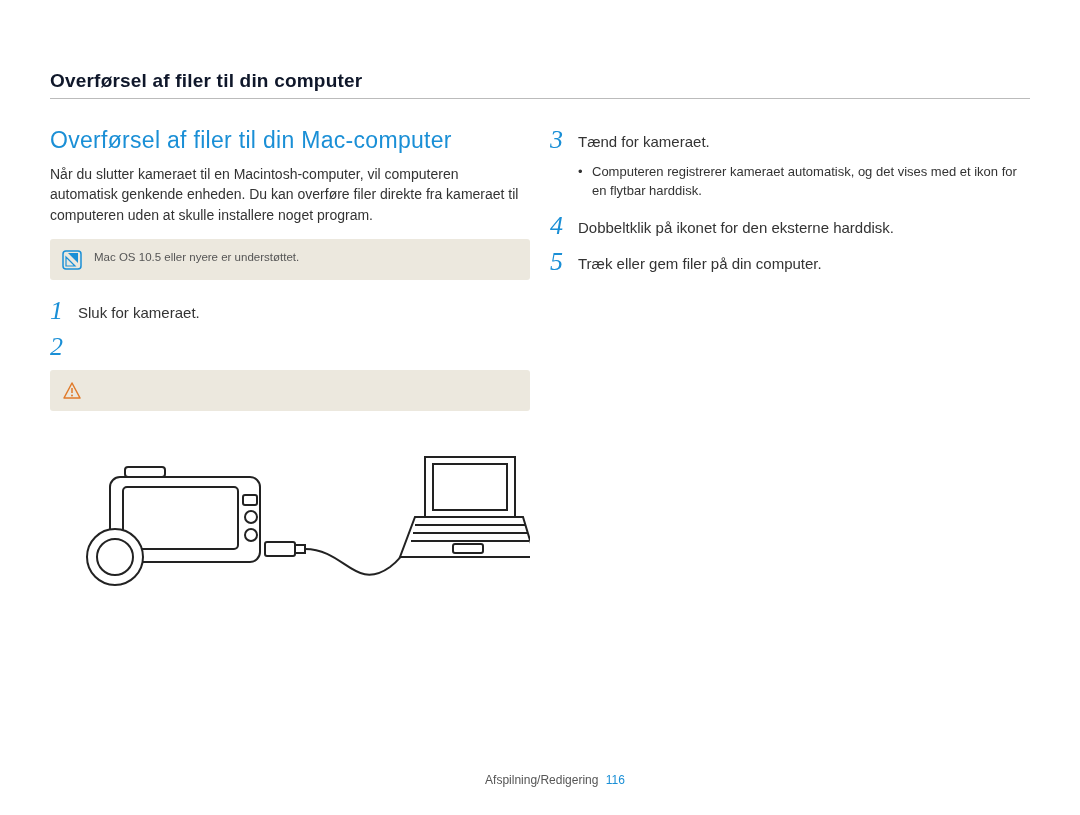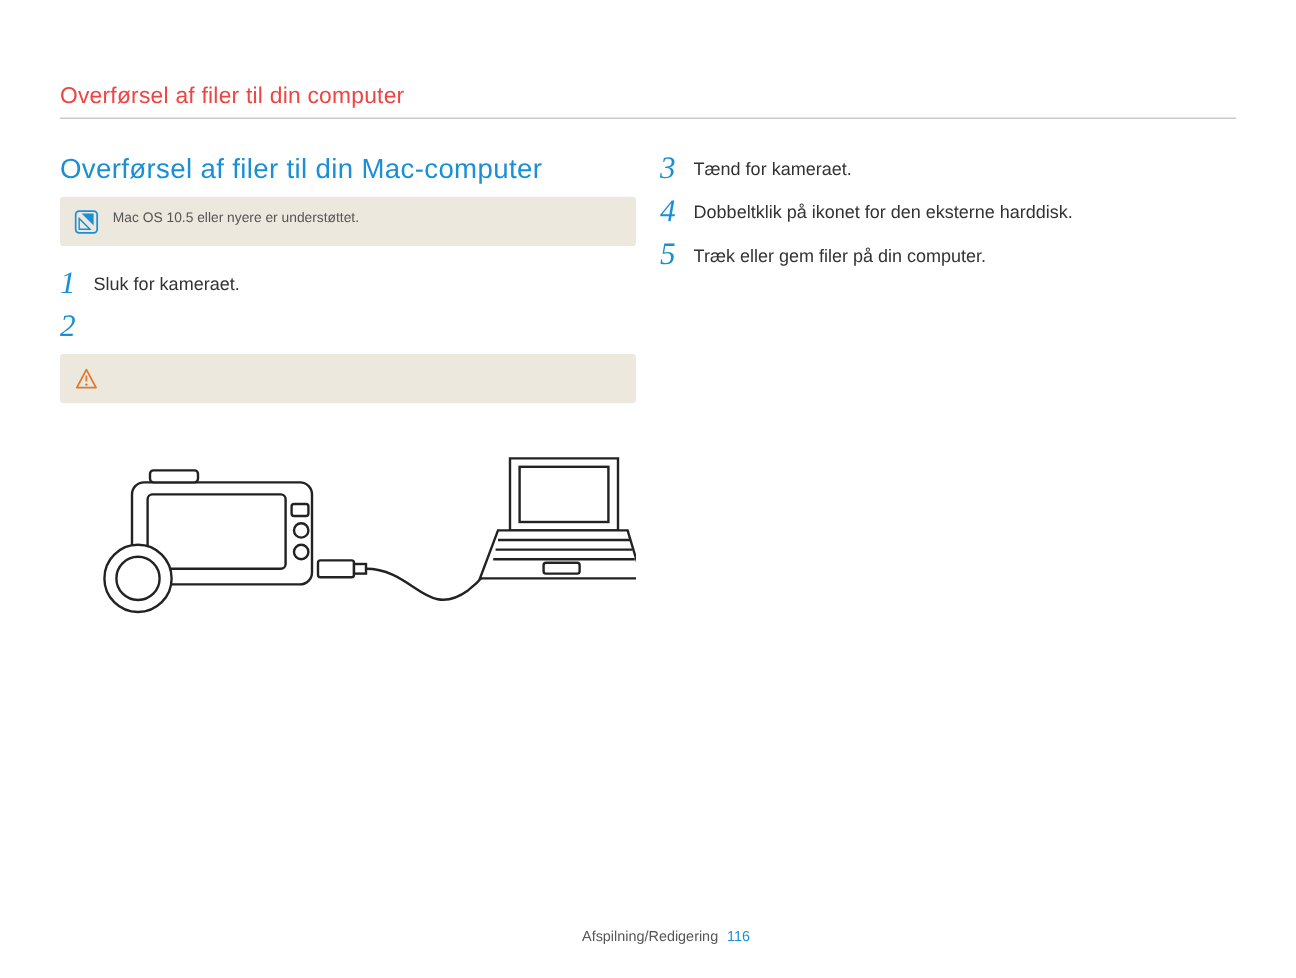--- a/index.html
+++ b/index.html
@@ -7,22 +7,22 @@
     width: 1080px;
     height: 815px;
     background: #ffffff;
     font-family: Arial, Helvetica, sans-serif;
     color: #333;
     position: relative;
     padding: 70px 50px 0 50px;
   }
   .header-line {
     font-size: 19px;
-    font-weight: 400;
-    color: #ef4444;
+    font-weight: 700;
+    color: #0f172a;
     border-bottom: 1px solid #bbb;
     padding-bottom: 6px;
     letter-spacing: 0.2px;
   }
   .columns {
     display: flex;
     gap: 20px;
     margin-top: 28px;
   }
   .col {
@@ -124,20 +124,21 @@
 </style>
 </head>
 <body>
 
 <div class="header-line">Overførsel af filer til din computer</div>
 
 <div class="columns">
 
   <div class="col">
     <div class="section-title">Overførsel af filer til din Mac-computer</div>
+    <div class="intro-text">Når du slutter kameraet til en Macintosh-computer, vil computeren automatisk genkende enheden. Du kan overføre filer direkte fra kameraet til computeren uden at skulle installere noget program.</div>
 
     <div class="note-box small">
       <span class="note-icon">
         <svg viewBox="0 0 20 20" width="20" height="20">
           <rect x="1" y="1" width="18" height="18" rx="3" fill="none" stroke="#1a8fd6" stroke-width="1.5"></rect>
           <path d="M6 3 L16 3 L16 13 Z" fill="#1a8fd6"></path>
           <path d="M4 16 L4 7 L13 16 Z" fill="none" stroke="#1a8fd6" stroke-width="1.2"></path>
         </svg>
       </span>
       <div class="note-text">Mac OS 10.5 eller nyere er understøttet.</div>
@@ -195,20 +196,25 @@
       </svg>
     </div>
   </div>
 
   <div class="col">
 
     <div class="step">
       <div class="step-num">3</div>
       <div class="step-text">Tænd for kameraet.</div>
     </div>
+    <div class="step-sub">
+      <ul>
+          <li>Computeren registrerer kameraet automatisk, og det vises med et ikon for en flytbar harddisk.</li>
+        </ul>
+    </div>
 
     <div class="step">
       <div class="step-num">4</div>
       <div class="step-text">Dobbeltklik på ikonet for den eksterne harddisk.</div>
     </div>
 
     <div class="step">
       <div class="step-num">5</div>
       <div class="step-text">Træk eller gem filer på din computer.</div>
     </div>

